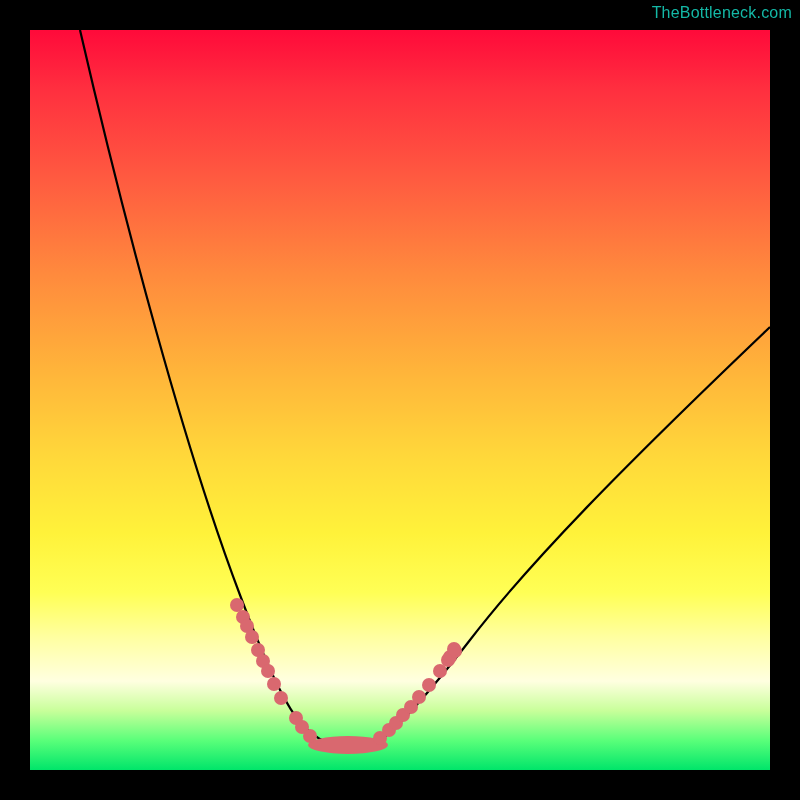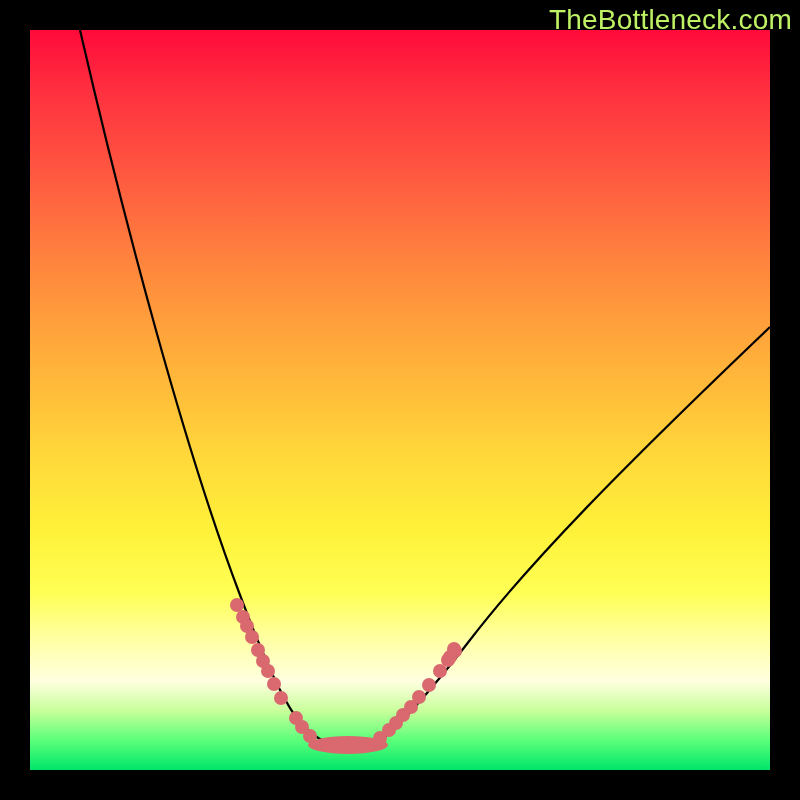--- a/index.html
+++ b/index.html
@@ -30,22 +30,22 @@
       #ffffe0 88%,
       #c8ff9a 92%,
       #5aff7a 96%,
       #00e56a 100%
     );
   }
   .watermark {
     position: absolute;
     top: 4px;
     right: 8px;
-    color: #bef264;
-    font-size: 28px;
+    color: #14b8a6;
+    font-size: 16px;
     font-weight: 500;
     letter-spacing: 0.2px;
     z-index: 10;
   }
   svg.curves {
     position: absolute;
     left: 0;
     top: 0;
     width: 740px;
     height: 740px;

